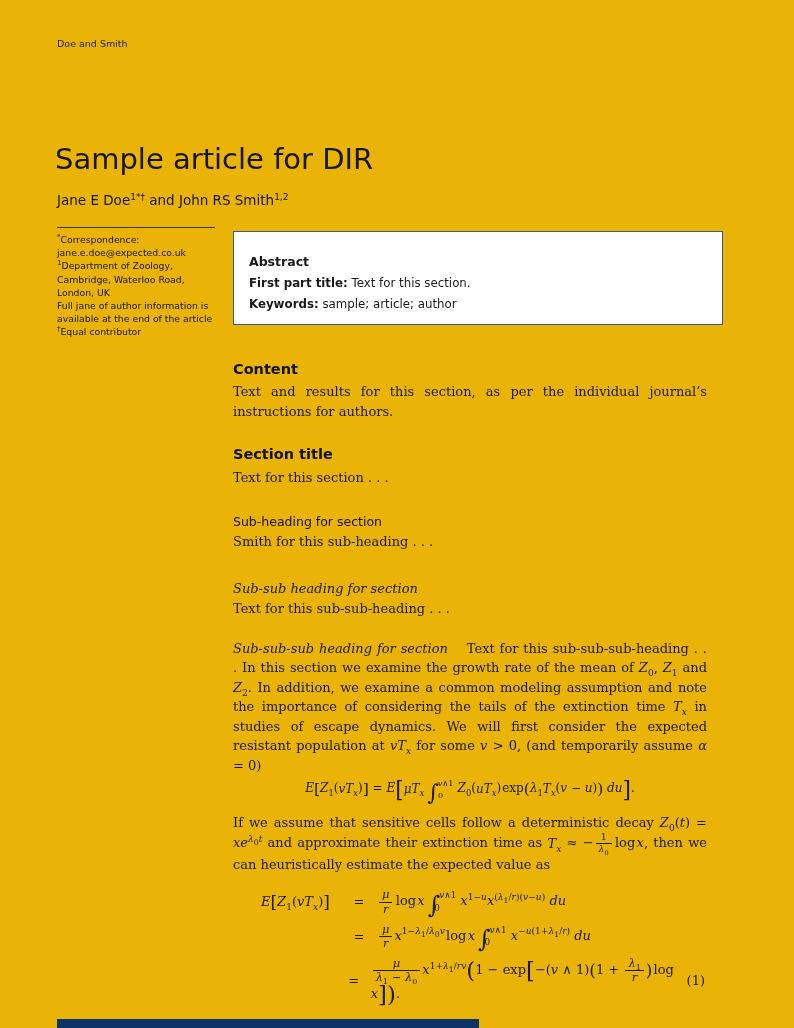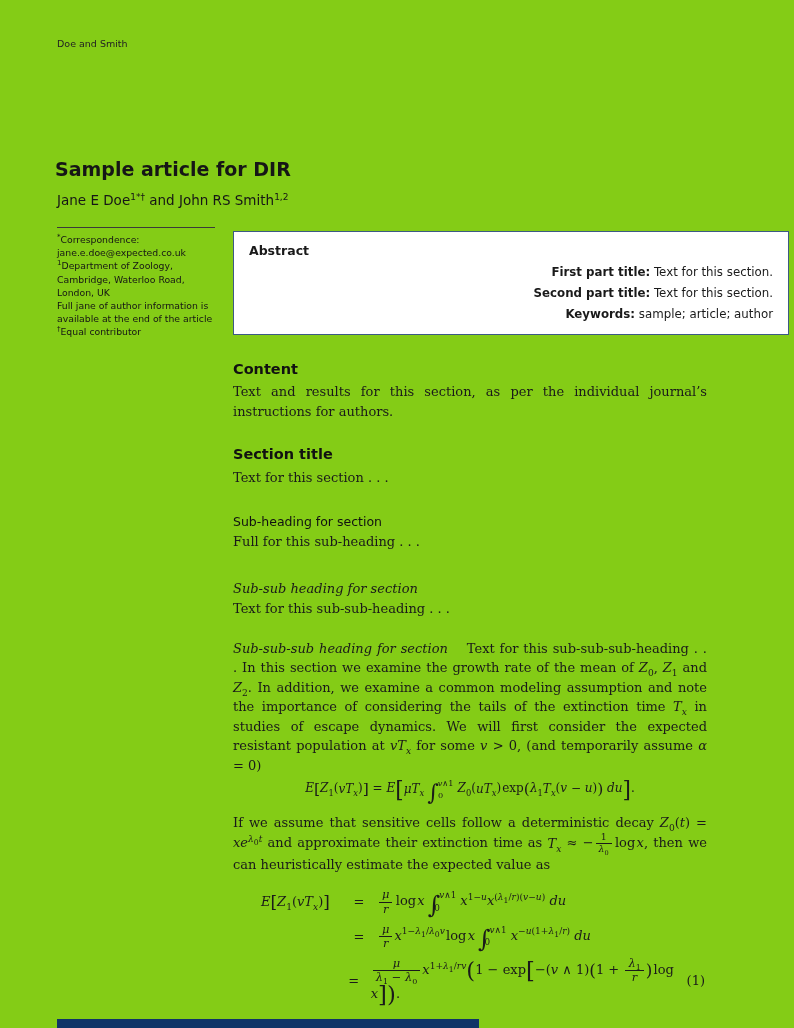--- a/index.html
+++ b/index.html
@@ -1,40 +1,40 @@
 <!DOCTYPE html>
 <html style="--navy: #0e3467; --border: #3c5a84; --ink: #1a1a1a;"><head>
 <meta charset="utf-8">
 <style>
   :root{ --navy:#0e3467; --border:#3c5a84; --ink:#1a1a1a; }
   *{margin:0;padding:0;box-sizing:border-box;}
   html,body{background:#ffffff;}
-  .page{position:relative;width:794px;height:1028px;background:#84cc16;overflow:hidden;
+  .page{position:relative;width:794px;height:1028px;background:#eab308;overflow:hidden;
         font-family:"DejaVu Serif", serif;color:var(--ink);}
 
   .running-head{position:absolute;left:57px;top:38px;font-family:"DejaVu Sans",sans-serif;
         font-size:9.5px;color:#222;}
   .banner{position:absolute;left:57px;top:104px;width:680px;height:26px;background:var(--navy);
         color:#fff;display:flex;align-items:center;padding-left:9px;
         font-family:"DejaVu Sans",sans-serif;font-weight:bold;font-size:13.5px;letter-spacing:.2px;}
   .title{position:absolute;left:55px;top:142px;font-family:"DejaVu Sans",sans-serif;
-        font-size:19px;font-weight:700;color:#161616;margin-top:16px;}
+        font-size:29px;font-weight:400;color:#161616;}
   .authors{position:absolute;left:57px;top:192px;font-family:"DejaVu Sans",sans-serif;
         font-size:13.5px;color:#161616;text-align:right;}
   .authors sup{font-size:9px;}
 
   .side-rule{position:absolute;left:57px;top:227px;width:158px;border-top:1.4px solid #3a3a3a;}
   .sidebar{position:absolute;left:57px;top:233px;width:168px;
         font-family:"DejaVu Sans",sans-serif;font-size:9.3px;line-height:1.42;color:#151515;}
   .sidebar sup{font-size:7px;}
 
-  .abstract{position:absolute;left:233px;top:231px;width:556px;border:1.5px solid var(--border);
-        padding:11px 15px 13px;background:#fff;}
+  .abstract{position:absolute;left:233px;top:231px;width:490px;border:1.5px solid var(--border);
+        padding:22px 15px 13px;background:#fff;}
   .abstract .ab-head{font-family:"DejaVu Sans",sans-serif;font-weight:bold;font-size:12.5px;margin-bottom:4px;}
-  .ab-row{font-family:"DejaVu Sans",sans-serif;font-size:11.8px;margin-top:7px;text-align:right;}
+  .ab-row{font-family:"DejaVu Sans",sans-serif;font-size:11.8px;margin-top:7px;}
   .ab-row b{font-weight:bold;}
 
   .main{position:absolute;left:233px;top:361px;width:474px;font-size:13px;line-height:1.5;}
   .h-big{font-family:"DejaVu Sans",sans-serif;font-weight:bold;font-size:14.5px;line-height:1.2;margin-bottom:4px;color:#111;}
   .h-sub{font-family:"DejaVu Sans",sans-serif;font-weight:normal;font-size:12.5px;line-height:1.2;margin-bottom:3px;color:#111;}
   .h-it{font-style:italic;font-size:13px;line-height:1.2;margin-bottom:3px;}
   .body-p{text-align:justify;}
   .sp1{margin-top:25px;} .sp2{margin-top:27px;} .sp3{margin-top:29px;} .sp4{margin-top:20px;}
   .runin{font-style:italic;margin-right:14px;}
 
@@ -89,39 +89,35 @@
     <div><sup>†</sup>Equal contributor</div>
   </div>
 
   <div class="abstract">
     <div class="ab-head">Abstract</div>
     <div class="ab-row">
       <b>First part title:</b>
       <span>Text for this section.</span>
     </div>
     <div class="ab-row">
-      <b>Second part title:</b>
-      <span>Text for this section.</span>
-    </div>
-    <div class="ab-row">
       <b>Keywords:</b>
       <span>sample; article; author</span>
     </div>
   </div>
 
   <div class="main">
 
     <div class="h-big">Content</div>
     <div class="body-p">Text and results for this section, as per the individual journal’s instructions for authors.</div>
 
     <div class="h-big sp1">Section title</div>
     <div class="body-p">Text for this section . . .</div>
 
     <div class="h-sub sp2">Sub-heading for section</div>
-    <div class="body-p">Full for this sub-heading . . .</div>
+    <div class="body-p">Smith for this sub-heading . . .</div>
 
     <div class="h-it sp3">Sub-sub heading for section</div>
     <div class="body-p">Text for this sub-sub-heading . . .</div>
 
     <div class="body-p sp4">
       <span class="runin">Sub-sub-sub heading for section</span>
       <span class="math">Text for this sub-sub-sub-heading . . . In this section we examine the growth rate of the mean of <i>Z</i><sub>0</sub>, <i>Z</i><sub>1</sub> and <i>Z</i><sub>2</sub>. In addition, we examine a common modeling assumption and note the importance of considering the tails of the extinction time <i>T<sub>x</sub></i> in studies of escape dynamics. We will first consider the expected resistant population at <i>vT<sub>x</sub></i> for some <i>v</i> &gt; 0, (and temporarily assume <i>α</i> = 0)</span>
     </div>
 
     <div class="eq-display math"><i>E</i><span class="bp">[</span><i>Z</i><sub>1</sub>(<i>vT<sub>x</sub></i>)<span class="bp">]</span> = <i>E</i><span class="b1">[</span><i>μT<sub>x</sub></i><span class="intg">∫</span><span class="ilim">

